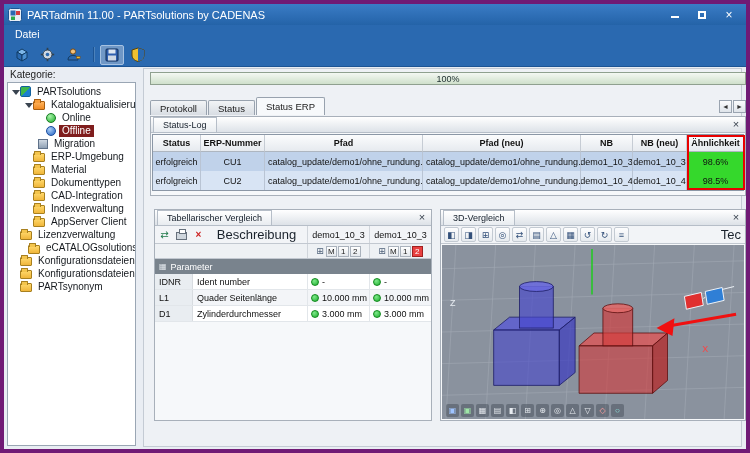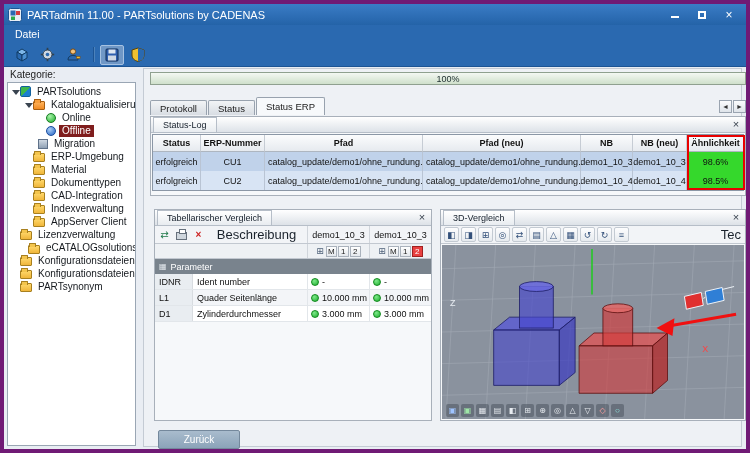--- a/index.html
+++ b/index.html
@@ -498,15 +498,14 @@
             <span class="vpi">⊕</span>
             <span class="vpi">◎</span>
             <span class="vpi">△</span>
             <span class="vpi">▽</span>
             <span class="vpi t-red">◇</span>
             <span class="vpi t-teal">○</span>
           </div>
       </div>
     </div>
 
-    <button class="backbtn">Zurück</button>
   </div>
 </div>
 
 </body></html>

